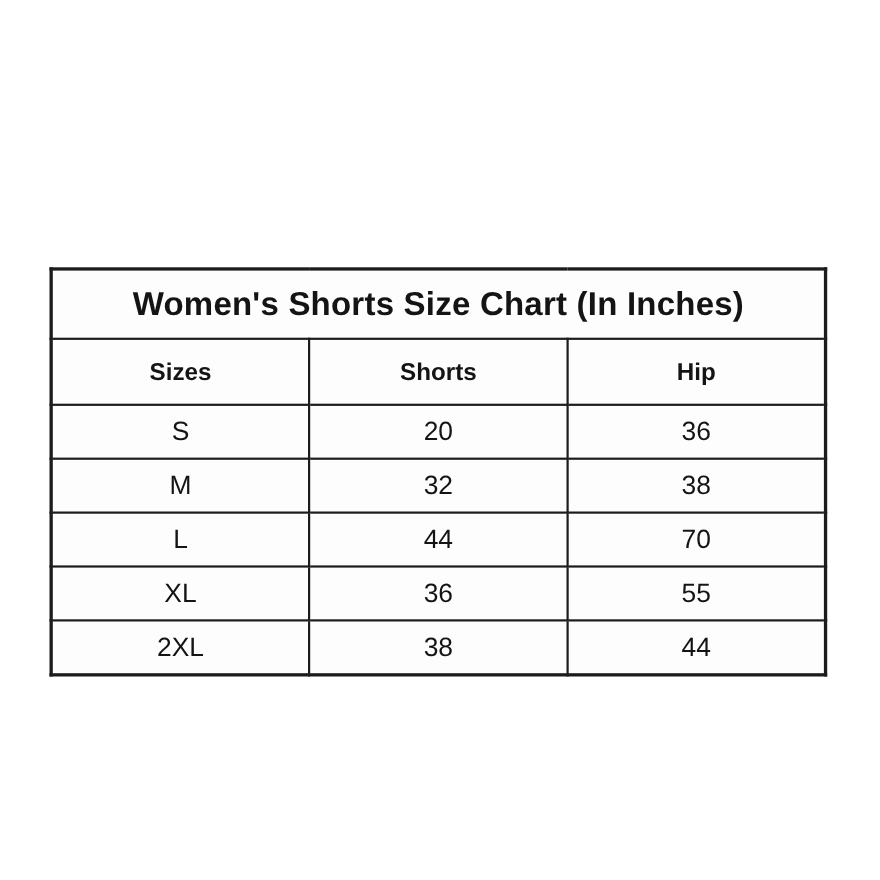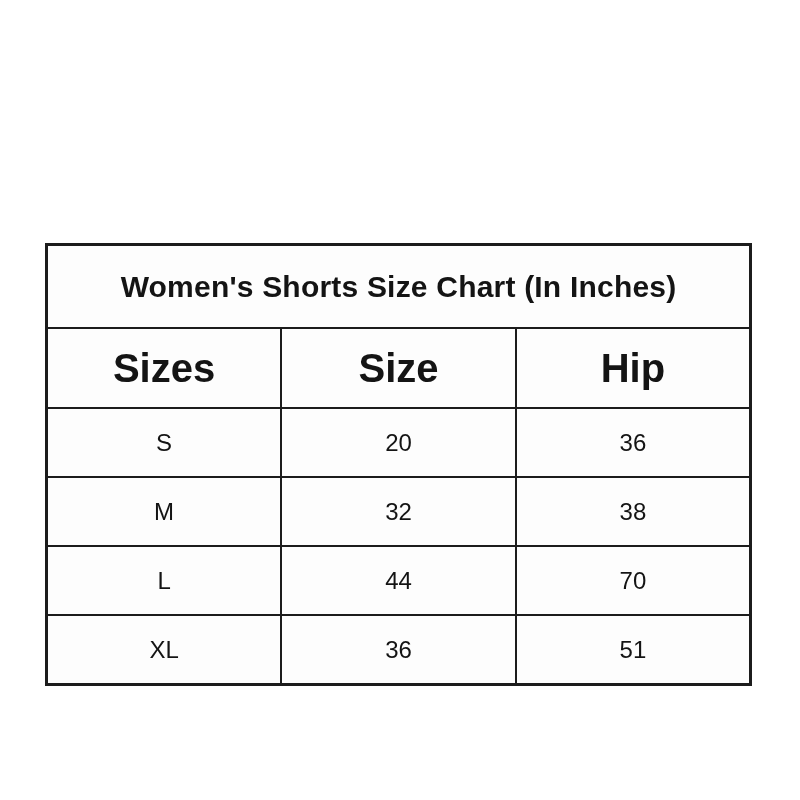--- a/index.html
+++ b/index.html
@@ -28,55 +28,55 @@
     table-layout: fixed;
     color: #141414;
     background: #fdfdfd;
     border: 3px solid #1c1c1c;
   }
   table.size-chart th,
   table.size-chart td {
     border: 2px solid #1c1c1c;
     text-align: center;
     vertical-align: middle;
-    padding: 14px;
+    padding: 4px;
     overflow: hidden;
     white-space: nowrap;
   }
   th.title-cell {
     height: 53px;
     font-size: 30px;
     font-weight: bold;
     letter-spacing: 0.2px;
     border-bottom-width: 3px;
   }
   th.col-header {
     height: 50px;
-    font-size: 40px;
+    font-size: 22px;
     font-weight: bold;
     border-bottom-width: 3px;
   }
   tbody td {
     height: 39px;
     font-size: 24px;
     font-weight: normal;
   }
 </style>
 </head>
 <body>
 
 <div class="page">
   <table class="size-chart">
     <thead>
       <tr>
         <th class="title-cell" colspan="3">Women's Shorts Size Chart (In Inches)</th>
       </tr>
       <tr>
         <th class="col-header">Sizes</th>
-        <th class="col-header">Size</th>
+        <th class="col-header">Shorts</th>
         <th class="col-header">Hip</th>
       </tr>
     </thead>
     <tbody>
       <tr>
         <td>S</td>
         <td>20</td>
         <td>36</td>
       </tr>
       <tr>
@@ -85,17 +85,22 @@
         <td>38</td>
       </tr>
       <tr>
         <td>L</td>
         <td>44</td>
         <td>70</td>
       </tr>
       <tr>
         <td>XL</td>
         <td>36</td>
-        <td>51</td>
+        <td>55</td>
+      </tr>
+      <tr>
+        <td>2XL</td>
+        <td>38</td>
+        <td>44</td>
       </tr>
     </tbody>
   </table>
 </div>
 
 </body></html>

